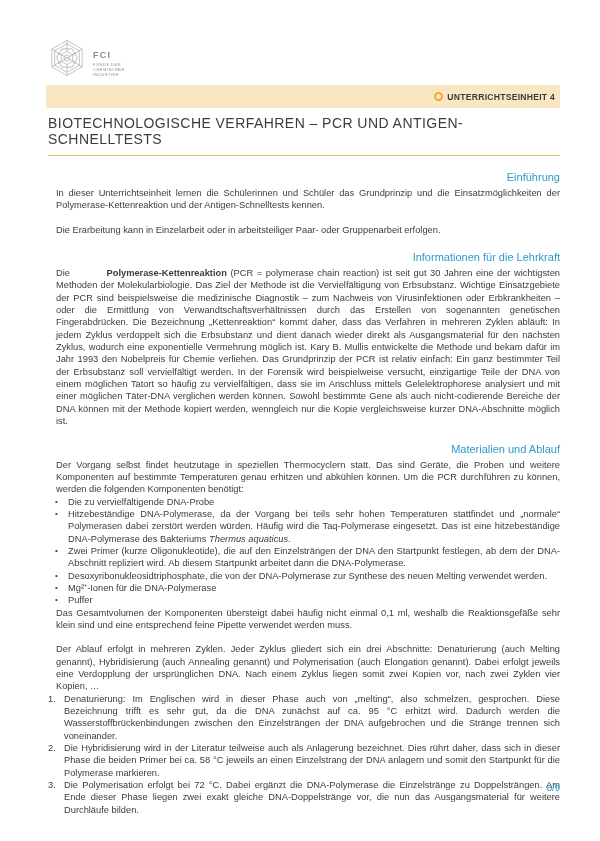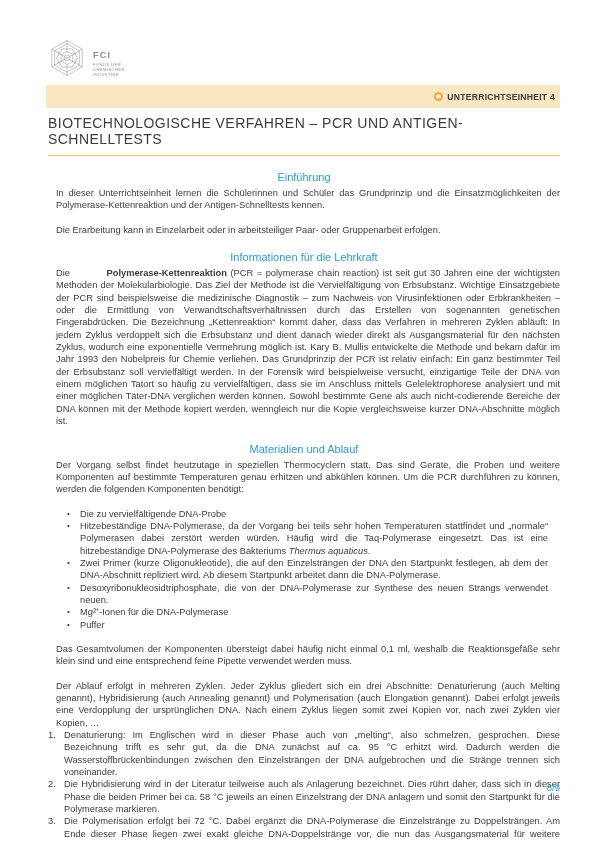--- a/index.html
+++ b/index.html
@@ -32,25 +32,25 @@
     display:inline-block;width:5px;height:5px;border:2px solid #f0a73c;
     border-radius:50%;margin-right:4px;vertical-align:-1px;background:transparent;
   }
   
   .doc-title{font-size:14px;letter-spacing:.45px;margin-top:7px;color:#3c3c3b;}
   .gold-rule{border:none;border-top:1.2px solid #e7c763;margin:8px 0 0 0;}
   
   .body-copy{font-size:9.3px;line-height:12.35px;text-align:justify;hyphens:auto;-webkit-hyphens:auto;}
   h2.sect{
     color:#2d9bcb;font-size:11px;font-weight:400;
-    margin:15px 0 3px 0;line-height:13px;text-align:center;
+    margin:15px 0 3px 0;line-height:13px;text-align:right;
   }
   p{margin:0 0 12px 8px;}
   p.tight{margin-bottom:0;}
-  ul.bullets{list-style:none;margin:12px;padding:0;}
+  ul.bullets{list-style:none;margin:0;padding:0;}
   ul.bullets li{position:relative;padding-left:20px;}
   ul.bullets li::before{content:"•";position:absolute;left:7px;top:0;font-size:8px;}
   ol.steps{list-style:none;margin:0;padding:0;}
   ol.steps li{position:relative;padding-left:16px;}
   ol.steps .step-num{position:absolute;left:0;top:0;}
   .page-number{
     position:absolute;right:40px;bottom:48px;
     color:#2d9bcb;font-size:9.5px;
   }
   b{font-weight:bold;padding-left:33px;}
@@ -104,21 +104,21 @@
     <h2 class="sect">Informationen für die Lehrkraft</h2>
     <p><span>Die </span><b>Polymerase-Kettenreaktion</b><span> (PCR = polymerase chain reaction) ist seit gut 30 Jahren eine der wichtigsten Methoden der Molekularbiologie. Das Ziel der Methode ist die Vervielfältigung von Erbsubstanz. Wichtige Einsatzgebiete der PCR sind beispielsweise die medizinische Diagnostik – zum Nachweis von Virusinfektionen oder Erbkrankheiten – oder die Ermittlung von Verwandtschaftsverhältnissen durch das Erstellen von sogenannten genetischen Fingerabdrücken. Die Bezeichnung „Kettenreaktion“ kommt daher, dass das Verfahren in mehreren Zyklen abläuft: In jedem Zyklus verdoppelt sich die Erbsubstanz und dient danach wieder direkt als Ausgangsmaterial für den nächsten Zyklus, wodurch eine exponentielle Vermehrung möglich ist. Kary B. Mullis entwickelte die Methode und bekam dafür im Jahr 1993 den Nobelpreis für Chemie verliehen. Das Grundprinzip der PCR ist relativ einfach: Ein ganz bestimmter Teil der Erbsubstanz soll vervielfältigt werden. In der Forensik wird beispielweise versucht, einzigartige Teile der DNA von einem möglichen Tatort so häufig zu vervielfältigen, dass sie im Anschluss mittels Gelelektrophorese analysiert und mit einer möglichen Täter-DNA verglichen werden können. Sowohl bestimmte Gene als auch nicht-codierende Bereiche der DNA können mit der Methode kopiert werden, wenngleich nur die Kopie vergleichsweise kurzer DNA-Abschnitte möglich ist.</span></p>
 
     <h2 class="sect">Materialien und Ablauf</h2>
     <p class="tight">Der Vorgang selbst findet heutzutage in speziellen Thermocyclern statt. Das sind Geräte, die Proben und weitere Komponenten auf bestimmte Temperaturen genau erhitzen und abkühlen können. Um die PCR durchführen zu können, werden die folgenden Komponenten benötigt:</p>
 
     <ul class="bullets">
       <li>Die zu vervielfältigende DNA-Probe</li>
       <li><span>Hitzebeständige DNA-Polymerase, da der Vorgang bei teils sehr hohen Temperaturen stattfindet und „normale“ Polymerasen dabei zerstört werden würden. Häufig wird die Taq-Polymerase eingesetzt. Das ist eine hitzebeständige DNA-Polymerase des Bakteriums </span><i>Thermus aquaticus</i><span>.</span></li>
       <li>Zwei Primer (kurze Oligonukleotide), die auf den Einzelsträngen der DNA den Startpunkt festlegen, ab dem der DNA-Abschnitt repliziert wird. Ab diesem Startpunkt arbeitet dann die DNA-Polymerase.</li>
-      <li>Desoxyribonukleosidtriphosphate, die von der DNA-Polymerase zur Synthese des neuen Strangs verwendet neuen.</li>
+      <li>Desoxyribonukleosidtriphosphate, die von der DNA-Polymerase zur Synthese des neuen Melting verwendet werden.</li>
       <li>Mg²⁺-Ionen für die DNA-Polymerase</li>
       <li>Puffer</li>
     </ul>
     <p>Das Gesamtvolumen der Komponenten übersteigt dabei häufig nicht einmal 0,1 ml, weshalb die Reaktionsgefäße sehr klein sind und eine entsprechend feine Pipette verwendet werden muss.</p>
 
     <p class="tight">Der Ablauf erfolgt in mehreren Zyklen. Jeder Zyklus gliedert sich ein drei Abschnitte: Denaturierung (auch Melting genannt), Hybridisierung (auch Annealing genannt) und Polymerisation (auch Elongation genannt). Dabei erfolgt jeweils eine Verdopplung der ursprünglichen DNA. Nach einem Zyklus liegen somit zwei Kopien vor, nach zwei Zyklen vier Kopien, …</p>
     <ol class="steps">
       <li><span class="step-num">1.</span><span>Denaturierung: Im Englischen wird in dieser Phase auch von „melting“, also schmelzen, gesprochen. Diese Bezeichnung trifft es sehr gut, da die DNA zunächst auf ca. 95 °C erhitzt wird. Dadurch werden die Wasserstoffbrückenbindungen zwischen den Einzelsträngen der DNA aufgebrochen und die Stränge trennen sich voneinander.</span></li>
       <li><span class="step-num">2.</span><span>Die Hybridisierung wird in der Literatur teilweise auch als Anlagerung bezeichnet. Dies rührt daher, dass sich in dieser Phase die beiden Primer bei ca. 58 °C jeweils an einen Einzelstrang der DNA anlagern und somit den Startpunkt für die Polymerase markieren.</span></li>
       <li><span class="step-num">3.</span><span>Die Polymerisation erfolgt bei 72 °C. Dabei ergänzt die DNA-Polymerase die Einzelstränge zu Doppelsträngen. Am Ende dieser Phase liegen zwei exakt gleiche DNA-Doppelstränge vor, die nun das Ausgangsmaterial für weitere Durchläufe bilden.</span></li>

